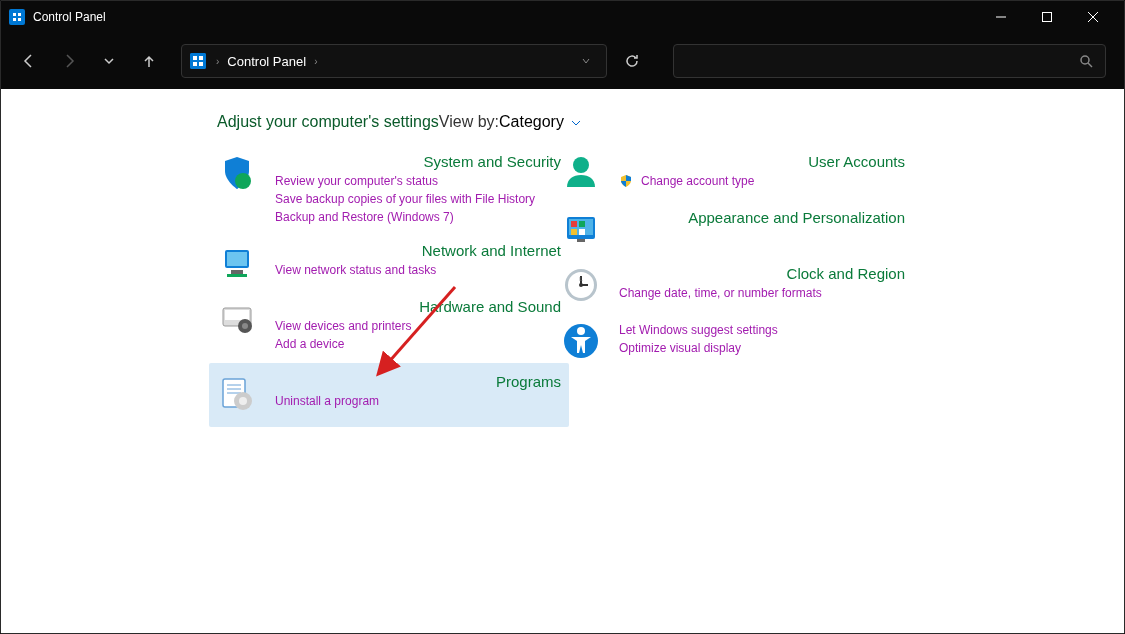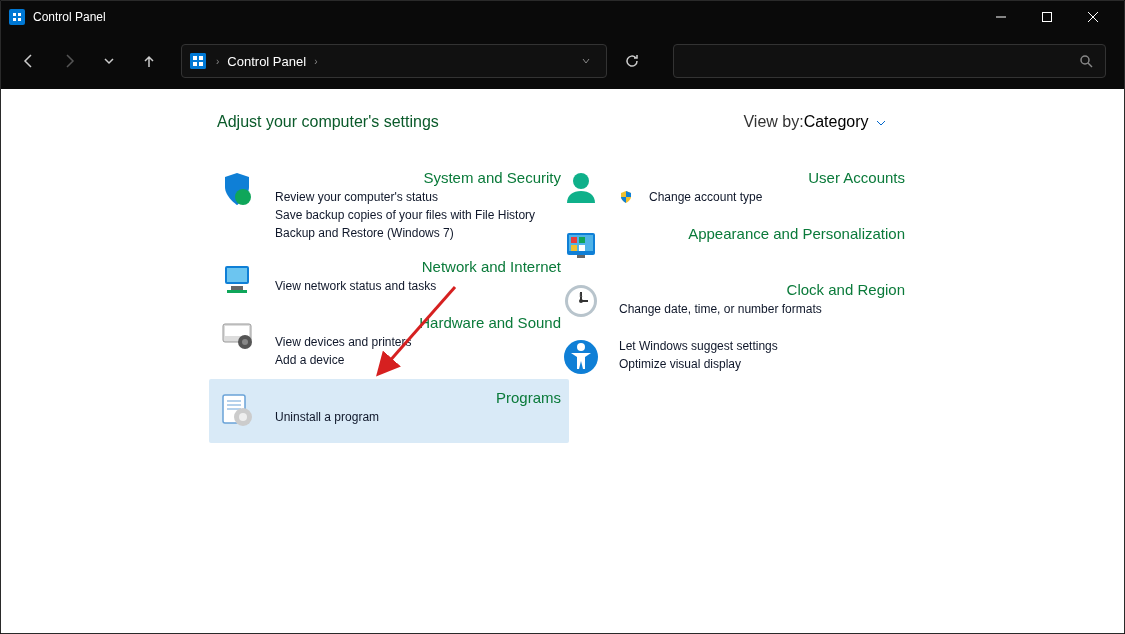--- a/index.html
+++ b/index.html
@@ -24,37 +24,37 @@
     .address-dropdown { width: 24px; display: flex; justify-content: center; color: #888; cursor: pointer; }
     
     .refresh-btn { width: 34px; height: 34px; display: flex; align-items: center; justify-content: center; color: #ccc; cursor: pointer; border-radius: 4px; }
     
     .search-bar { flex: 1; height: 34px; background: #111; border: 1px solid #333; border-radius: 4px; display: flex; align-items: center; padding: 0 12px; margin-left: 16px; margin-right: 6px; }
     .search-icon { color: #888; font-size: 12px; margin-left: auto; }
     
     .content { flex: 1; background: #fff; padding: 24px 0 0 0; overflow: auto; }
     .content-inner { padding: 0 216px 0 216px; max-width: 1100px; }
     
-    .header-row { display: flex; justify-content: space-between; align-items: center; margin-bottom: 32px; padding-right: 0; }
+    .header-row { display: flex; align-items: center; margin-bottom: 16px; padding-right: 0; }
     .adjust-title { color: #0a5a2a; font-size: 16px; font-weight: 400; }
     .viewby { font-size: 16px; color: #333; display: flex; align-items: center; }
     .viewby-value { color: #000000; cursor: pointer; }
     
     .categories { display: flex; gap: 0; }
     .col { flex: 0 0 auto; }
     .col1 { width: 344px; }
     .col2 { width: 344px; }
     
     .cat-item { display: flex; padding: 6px 0 10px 0; position: relative; align-items: flex-start; }
     .cat-item.highlighted { background: #d9eaf7; margin: 0 -8px; padding-left: 8px; padding-right: 8px; border-radius: 2px; padding-top: 10px; padding-bottom: 14px; }
     .cat-icon { width: 40px; height: 40px; margin-right: 18px; flex-shrink: 0; display: flex; align-items: center; justify-content: center; }
     .cat-body { flex: 1; }
     .cat-title { color: #0a7a3a; font-size: 15px; font-weight: 400; margin-bottom: 2px; cursor: pointer; text-align: right; }
-    .cat-link { color: #0f172a; font-size: 12px; line-height: 1.5; cursor: pointer; display: block; }
-    .cat-link.with-shield { display: flex; align-items: center; gap: 16px; }
+    .cat-link { color: #a21caf; font-size: 12px; line-height: 1.5; cursor: pointer; display: block; }
+    .cat-link.with-shield { display: flex; align-items: center; gap: 8px; }
     .shield { width: 14px; height: 14px; display: inline-block; }
     
     .annotation-arrow { position: absolute; pointer-events: none; }
     
     svg { display: block; }
   </style>
 </head>
 <body>
 
 <div class="window">

